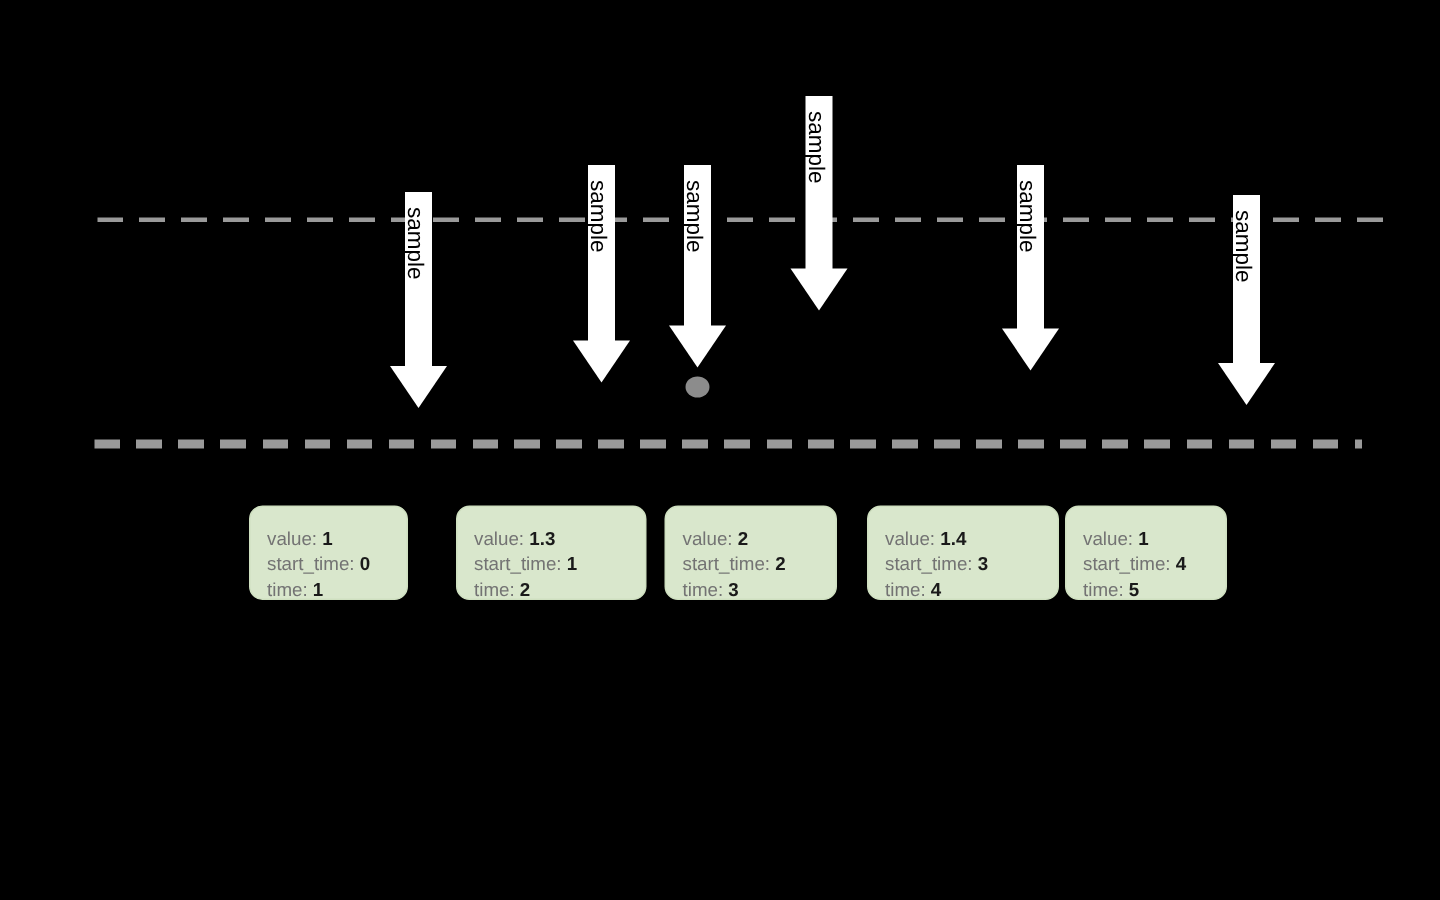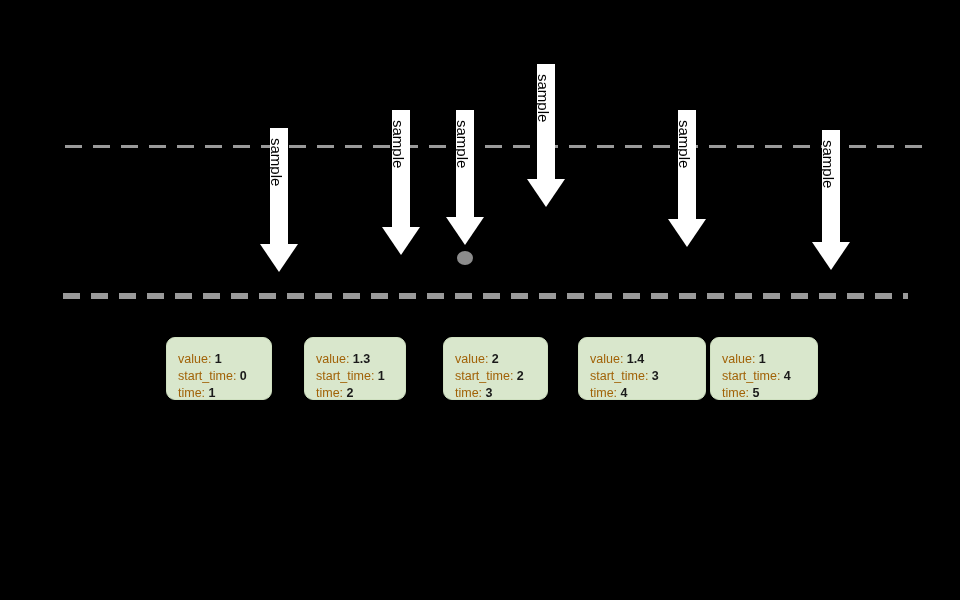--- a/index.html
+++ b/index.html
@@ -78,21 +78,21 @@
     box-sizing: border-box;
     padding: 13px 0 0 11px;
   }
   .event-row {
     font-size: 12.5px;
     line-height: 17px;
     color: #5f5f5f;
     white-space: nowrap;
   }
   .event-key {
-    color: #a16207;
+    color: #737373;
   }
   .event-val {
     color: #1a1a1a;
     font-weight: bold;
   }
 </style>
 </head>
 <body>
 
 <div id="canvas">
@@ -134,26 +134,26 @@
     </div>
   <div id="dots-layer">
       <div class="sample-dot" style="left: 457px; top: 251px; width: 16px; height: 14px;"></div>
     </div>
   <div id="boxes-layer">
       <div class="event-box" style="left: 166px; top: 337px; width: 106px; height: 63px;">
         <div class="event-row"><span class="event-key">value: </span><span class="event-val">1</span></div>
         <div class="event-row"><span class="event-key">start_time: </span><span class="event-val">0</span></div>
         <div class="event-row"><span class="event-key">time: </span><span class="event-val">1</span></div>
       </div>
-      <div class="event-box" style="left: 304px; top: 337px; width: 102px; height: 63px;">
+      <div class="event-box" style="left: 304px; top: 337px; width: 127px; height: 63px;">
         <div class="event-row"><span class="event-key">value: </span><span class="event-val">1.3</span></div>
         <div class="event-row"><span class="event-key">start_time: </span><span class="event-val">1</span></div>
         <div class="event-row"><span class="event-key">time: </span><span class="event-val">2</span></div>
       </div>
-      <div class="event-box" style="left: 443px; top: 337px; width: 105px; height: 63px;">
+      <div class="event-box" style="left: 443px; top: 337px; width: 115px; height: 63px;">
         <div class="event-row"><span class="event-key">value: </span><span class="event-val">2</span></div>
         <div class="event-row"><span class="event-key">start_time: </span><span class="event-val">2</span></div>
         <div class="event-row"><span class="event-key">time: </span><span class="event-val">3</span></div>
       </div>
       <div class="event-box" style="left: 578px; top: 337px; width: 128px; height: 63px;">
         <div class="event-row"><span class="event-key">value: </span><span class="event-val">1.4</span></div>
         <div class="event-row"><span class="event-key">start_time: </span><span class="event-val">3</span></div>
         <div class="event-row"><span class="event-key">time: </span><span class="event-val">4</span></div>
       </div>
       <div class="event-box" style="left: 710px; top: 337px; width: 108px; height: 63px;">

